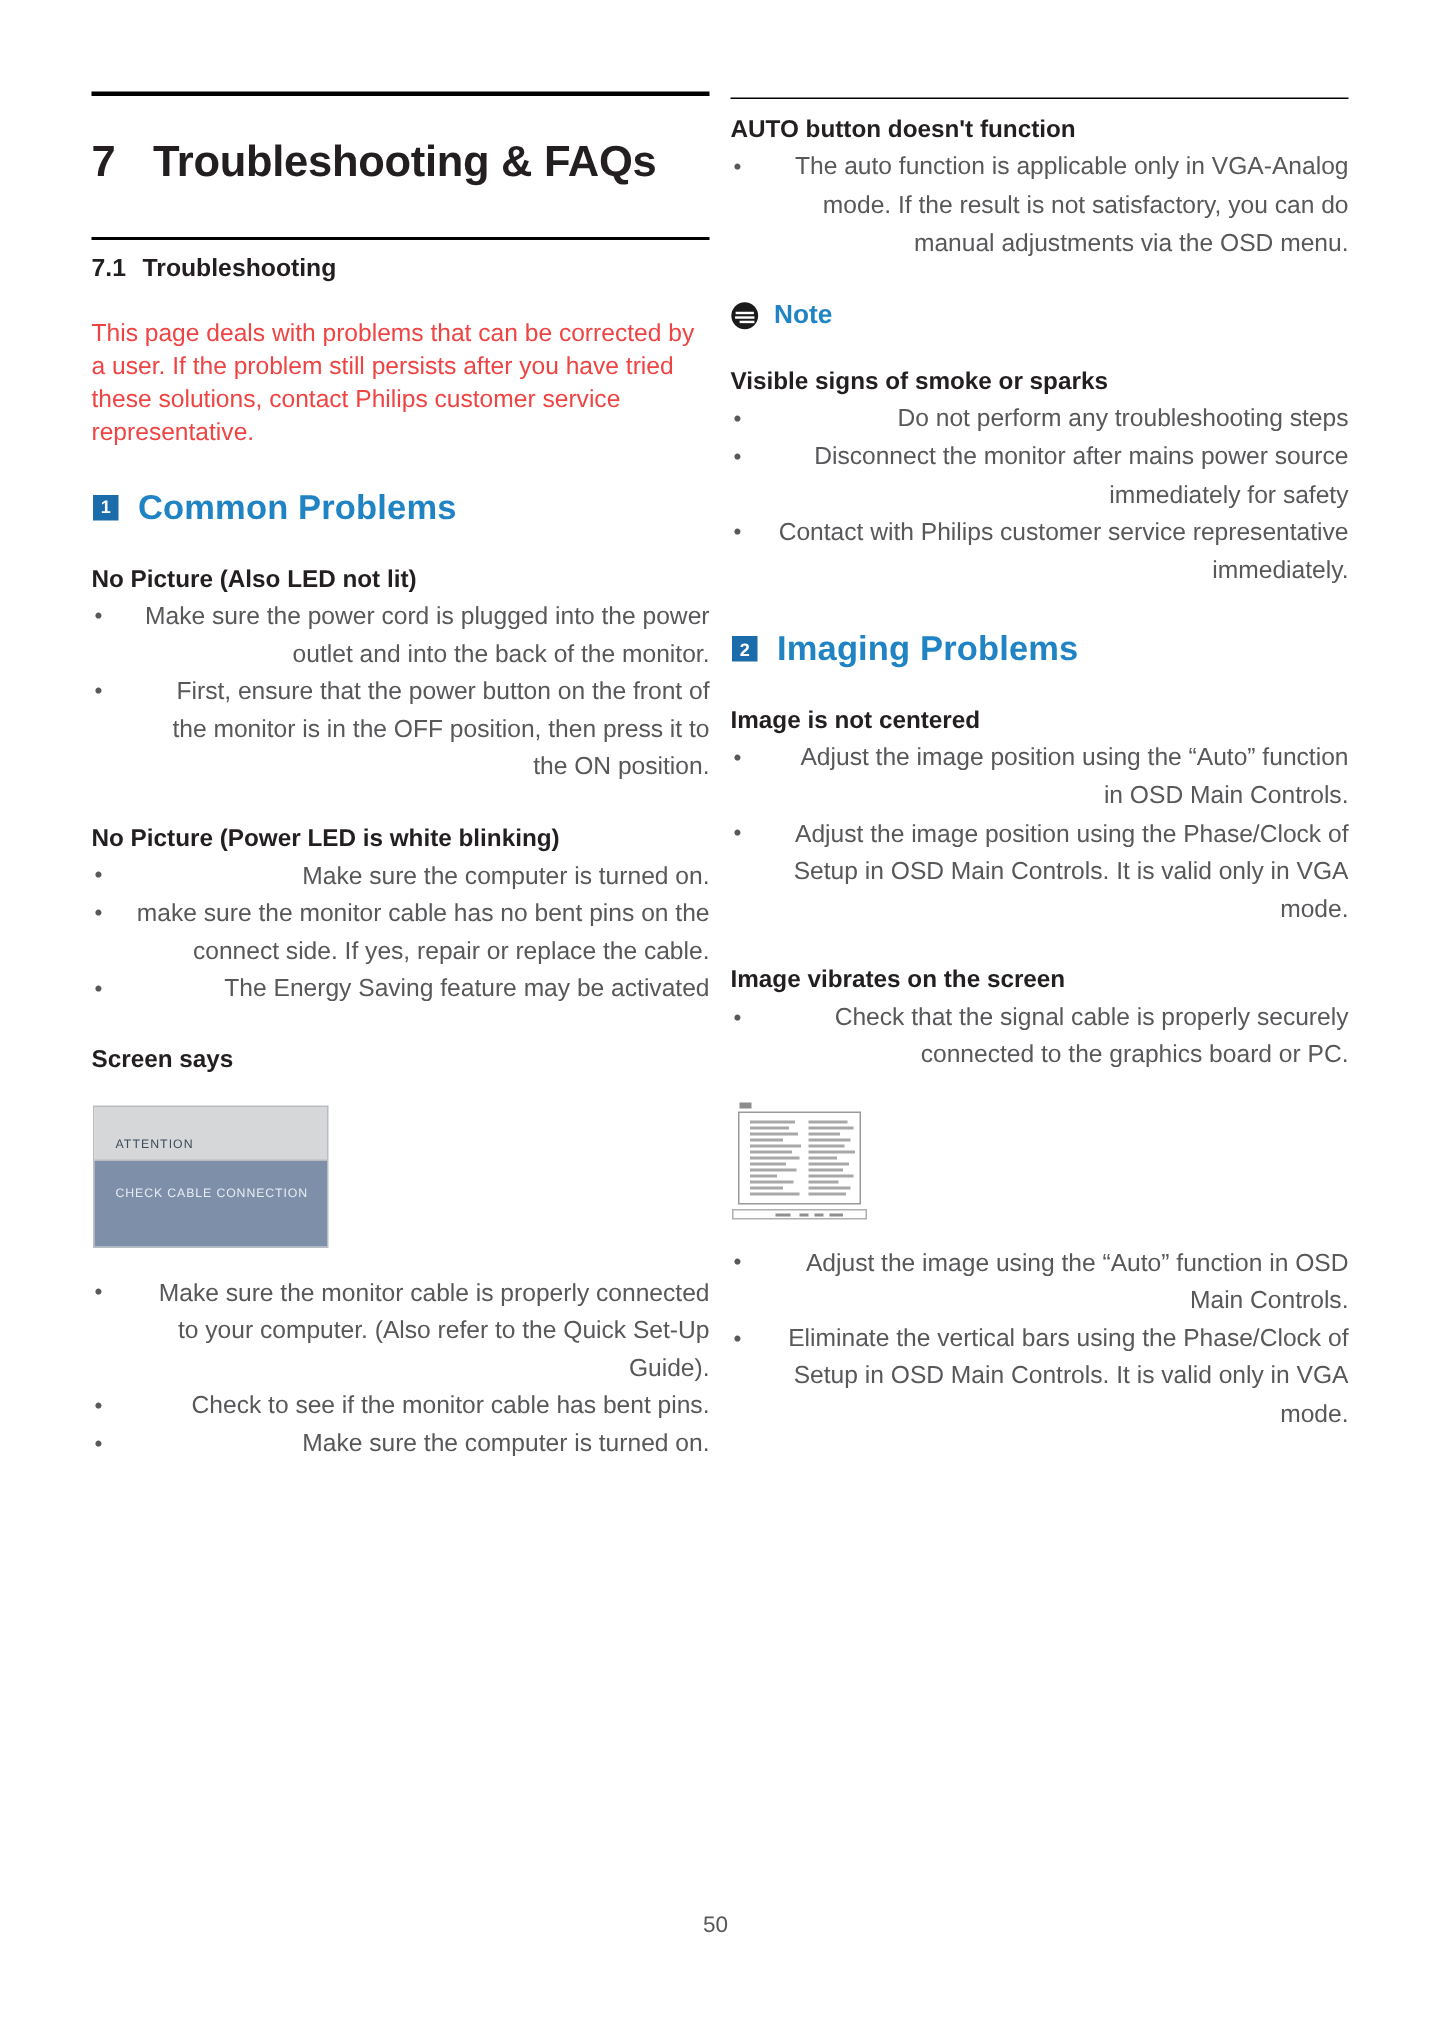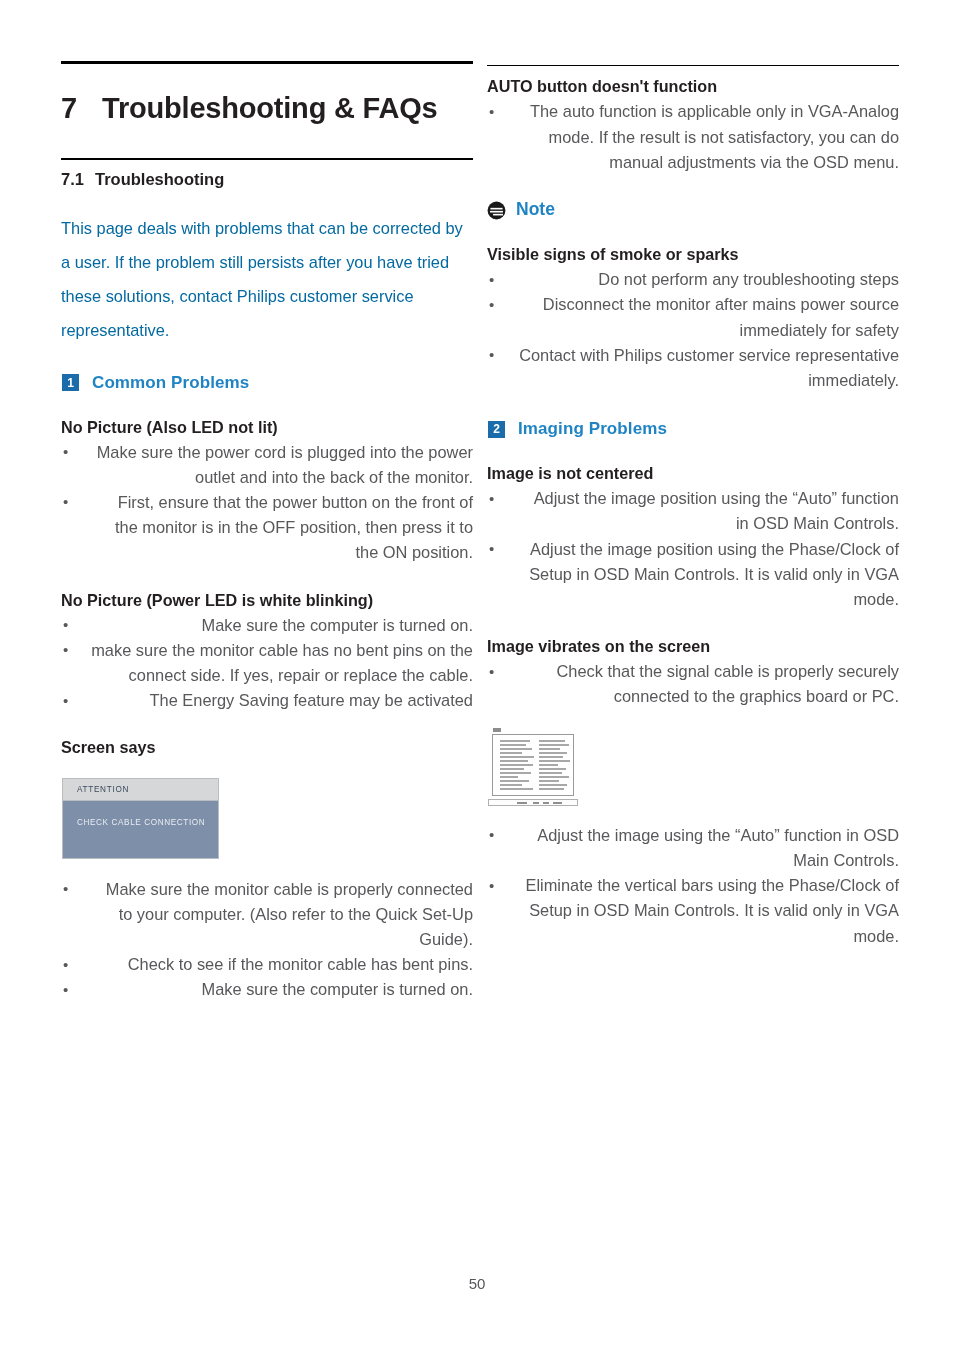--- a/index.html
+++ b/index.html
@@ -67,22 +67,22 @@
     font-size: 16.5px;
     font-weight: 600;
     color: #231f20;
     margin: 9px 0 0 0;
     line-height: 1.25;
   }
   .section-num { width: 34px; flex: 0 0 34px; }
 
   .para {
     font-size: 16.4px;
-    line-height: 34px;
-    color: #0369a1;
+    line-height: 22px;
+    color: #ef4444;
     margin: 21px 0 0 0;
     font-weight: 400;
   }
 
   
   .num-heading {
     display: flex;
     align-items: center;
     margin: 26px 0 0 1px;
   }
@@ -94,21 +94,21 @@
     font-size: 12px;
     font-weight: 700;
     display: flex;
     align-items: center;
     justify-content: center;
     flex: 0 0 17px;
     line-height: 1;
   }
   .num-badge-label {
     margin-left: 13px;
-    font-size: 17px;
+    font-size: 23px;
     font-weight: 600;
     color: #2084c4;
     letter-spacing: 0.1px;
   }
 
   
   .subhead {
     font-size: 16.2px;
     font-weight: 700;
     color: #231f20;
@@ -170,21 +170,21 @@
     margin: 19px 0 0 1px;
     border: 1px solid #b9bcc0;
     background: #ffffff;
     box-sizing: border-box;
   }
   .osd-title {
     background: #d6d7d9;
     color: #3b4a5c;
     font-size: 8.2px;
     letter-spacing: 0.7px;
-    padding: 6px 0 6px 14px;
+    padding: 20px 0 6px 14px;
     border-bottom: 1px solid #b9bcc0;
     font-family: "Liberation Sans", sans-serif;
   }
   .osd-body {
     background: #7e8fa9;
     height: 57px;
     position: relative;
   }
   .osd-msg {
     position: absolute;

